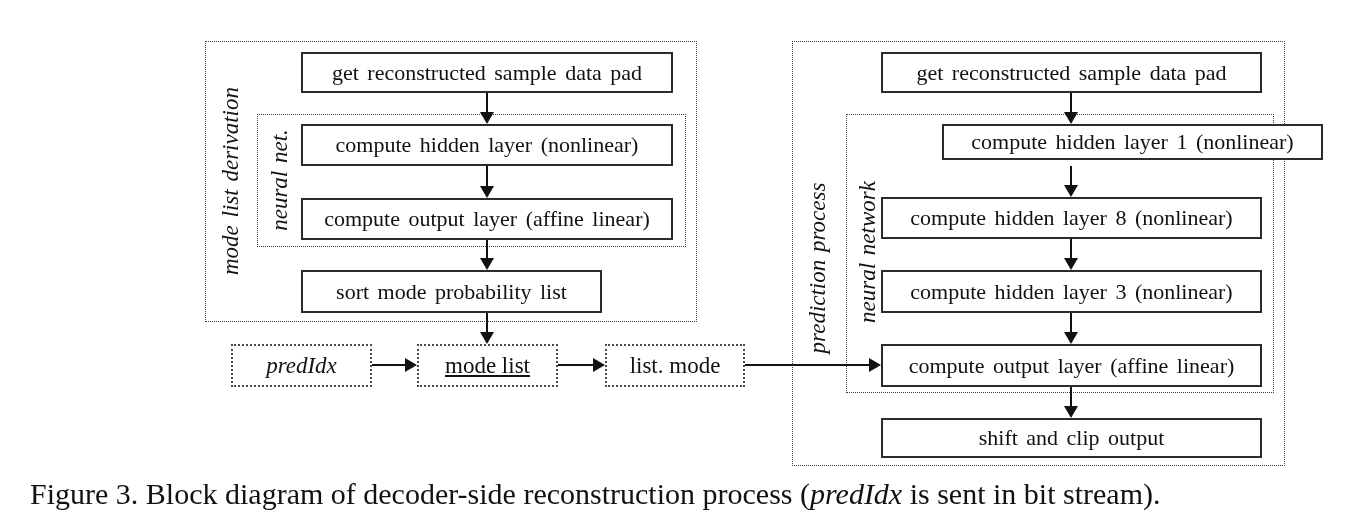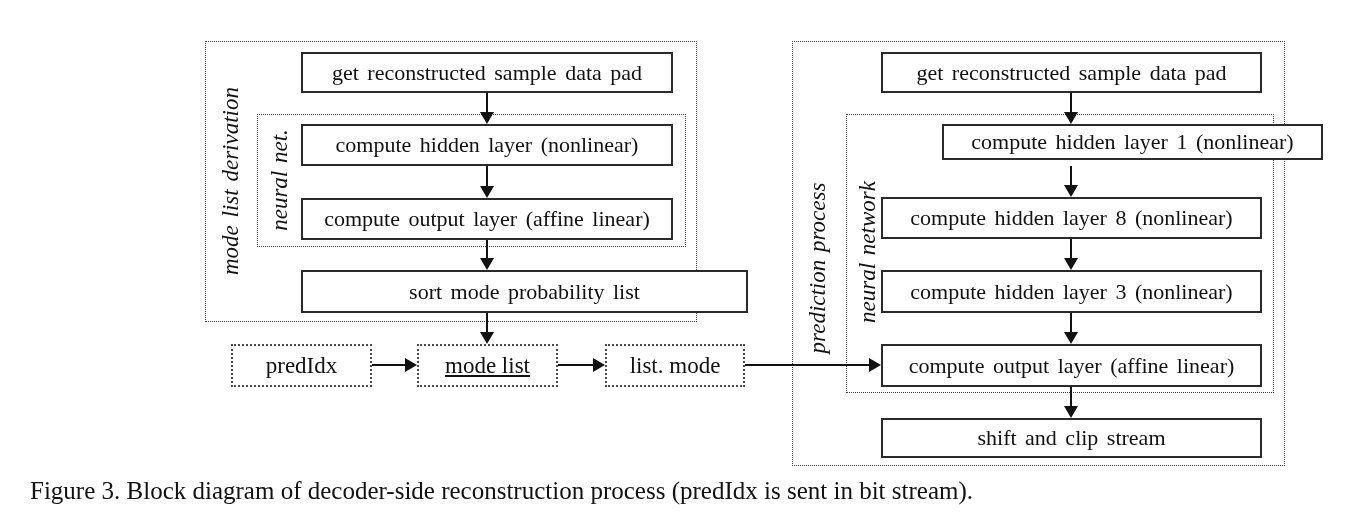--- a/index.html
+++ b/index.html
@@ -34,21 +34,21 @@
     position: absolute;
     border: 2px dotted #4a4a4a;
     background: #ffffff;
     box-sizing: border-box;
     display: flex;
     align-items: center;
     justify-content: center;
     font-size: 23px;
     white-space: nowrap;
   }
-  .italic { }
+  .italic { font-style: italic; }
   .vlabel {
     position: absolute;
     transform: translate(-50%, -50%) rotate(-90deg);
     white-space: nowrap;
     font-style: italic;
     font-size: 23px;
     word-spacing: 2px;
   }
   .arrow-v { position: absolute; width: 14px; }
   .arrow-v::before {
@@ -66,57 +66,57 @@
     height: 2px; background: #111111;
   }
   .arrow-h::after {
     content: ""; position: absolute; right: 0; top: 0; width: 0; height: 0;
     border-top: 7px solid transparent; border-bottom: 7px solid transparent;
     border-left: 12px solid #111111;
   }
   .caption {
     position: absolute;
     left: 30px; top: 477px;
-    font-size: 25px;
+    font-size: 30px;
     white-space: nowrap;
   }
 </style>
 </head>
 <body>
 
 <div class="stage">
 
   <div class="group" style="left:205px; top:41px; width:492px; height:281px;"></div>
   <div class="vlabel" style="left:231px; top:181px;">mode list derivation</div>
 
   <div class="group" style="left:257px; top:114px; width:429px; height:133px;"></div>
   <div class="vlabel" style="left:280px; top:180px;">neural net.</div>
 
   <div class="pbox" style="left:301px; top:52px; width:372px; height:41px;">get reconstructed sample data pad</div>
   <div class="pbox" style="left:301px; top:124px; width:372px; height:42px;">compute hidden layer (nonlinear)</div>
   <div class="pbox" style="left:301px; top:198px; width:372px; height:42px;">compute output layer (affine linear)</div>
-  <div class="pbox" style="left:301px; top:270px; width:447px; height:43px;">sort mode probability list</div>
+  <div class="pbox" style="left:301px; top:270px; width:301px; height:43px;">sort mode probability list</div>
 
   <div class="arrow-v" style="left:480px; top:93px;  height:31px;"></div>
   <div class="arrow-v" style="left:480px; top:166px; height:32px;"></div>
   <div class="arrow-v" style="left:480px; top:240px; height:30px;"></div>
   <div class="arrow-v" style="left:480px; top:313px; height:31px;"></div>
 
   <div class="group" style="left:792px; top:41px; width:493px; height:425px;"></div>
   <div class="vlabel" style="left:818px; top:268px;">prediction process</div>
 
   <div class="group" style="left:846px; top:114px; width:428px; height:279px;"></div>
   <div class="vlabel" style="left:868px; top:252px;">neural network</div>
 
   <div class="pbox" style="left:881px; top:52px; width:381px; height:41px;">get reconstructed sample data pad</div>
   <div class="pbox" style="left:902px; top:124px; width:381px; height:36px;margin-left:40px;">compute hidden layer 1 (nonlinear)</div>
   <div class="pbox" style="left:881px; top:197px; width:381px; height:42px;">compute hidden layer 8 (nonlinear)</div>
   <div class="pbox" style="left:881px; top:270px; width:381px; height:43px;">compute hidden layer 3 (nonlinear)</div>
   <div class="pbox" style="left:881px; top:344px; width:381px; height:43px;">compute output layer (affine linear)</div>
-  <div class="pbox" style="left:881px; top:418px; width:381px; height:40px;">shift and clip stream</div>
+  <div class="pbox" style="left:881px; top:418px; width:381px; height:40px;">shift and clip output</div>
 
   <div class="arrow-v" style="left:1064px; top:93px;  height:31px;"></div>
   <div class="arrow-v" style="left:1064px; top:166px; height:31px;"></div>
   <div class="arrow-v" style="left:1064px; top:239px; height:31px;"></div>
   <div class="arrow-v" style="left:1064px; top:313px; height:31px;"></div>
   <div class="arrow-v" style="left:1064px; top:387px; height:31px;"></div>
 
   <div class="fbox italic" style="left:231px; top:344px; width:141px; height:43px;">predIdx</div>
   <div class="fbox" style="left:417px; top:344px; width:141px; height:43px;text-decoration:underline;">mode list</div>
   <div class="fbox" style="left:605px; top:344px; width:140px; height:43px;">list. mode</div>

